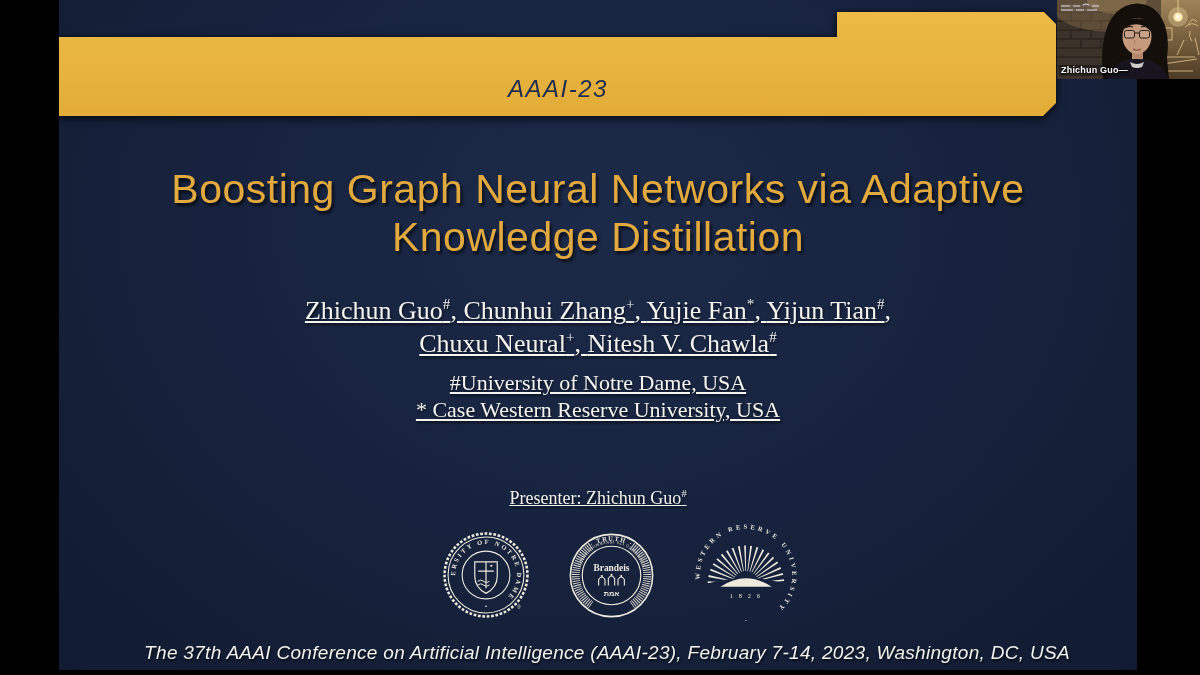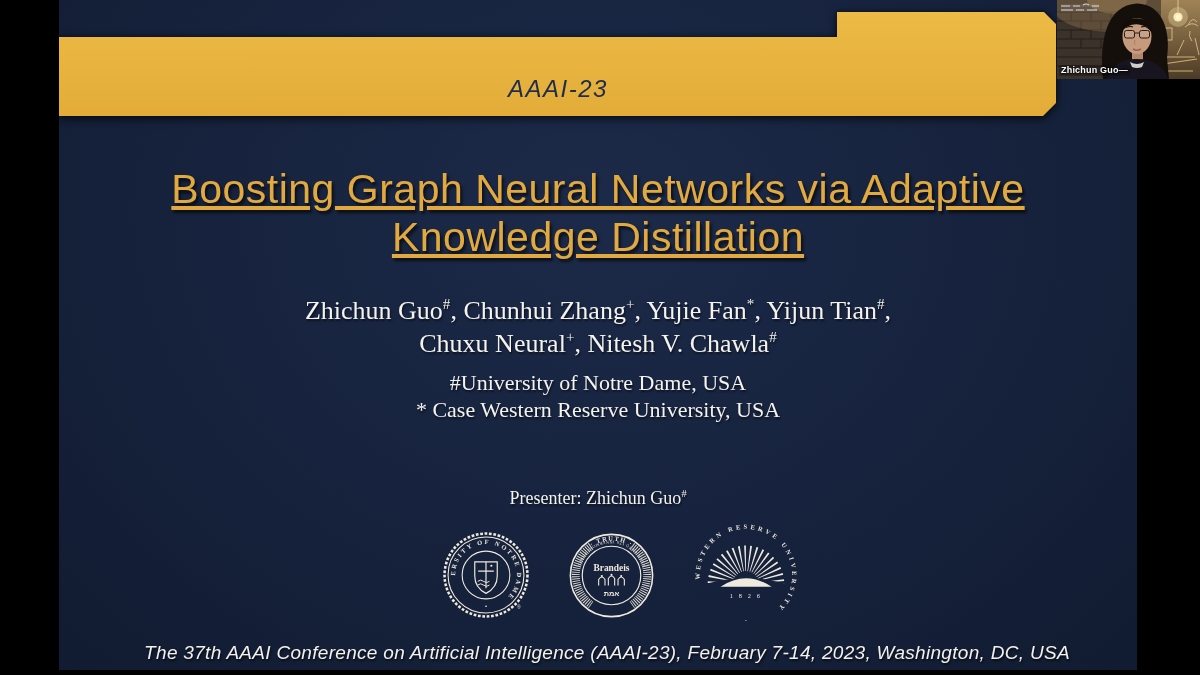--- a/index.html
+++ b/index.html
@@ -12,23 +12,23 @@
   .banner-wrap{position:absolute;left:0;top:12px;width:998px;height:104px;
     filter:drop-shadow(0 3px 4px rgba(0,0,0,.55)) drop-shadow(0 -1px 2px rgba(0,0,0,.35));}
   .banner{width:998px;height:104px;background:linear-gradient(180deg,#edba46 0%,#e3ac38 100%);
     clip-path:polygon(0 25px,778px 25px,778px 0,985px 0,997px 12px,997px 91px,984px 104px,0 104px);
     position:relative;}
   .banner-label{position:absolute;left:0;top:25px;width:100%;height:79px;display:flex;
     align-items:center;justify-content:center;font-style:italic;font-weight:400;
     font-size:24px;letter-spacing:1.5px;color:#1e2c4e;margin-top:12px;}
   .title{position:absolute;left:0;width:100%;top:166px;text-align:center;
     font-size:41px;line-height:1.17;color:#e2a93e;letter-spacing:.5px;
-    text-shadow:2px 3px 3px rgba(0,0,0,.65);text-decoration:underline;}
+    text-shadow:2px 3px 3px rgba(0,0,0,.65);}
   .serif-white{font-family:"Liberation Serif",serif;color:#f4f3ee;
-    text-shadow:1px 2px 2px rgba(0,0,0,.55);}
+    text-shadow:1px 2px 2px rgba(0,0,0,.55);text-decoration:underline;}
   .authors{position:absolute;left:0;width:100%;top:294px;text-align:center;
     font-size:26px;line-height:1.27;}
   .authors sup,.presenter sup{font-size:58%;}
   .affiliations{position:absolute;left:0;width:100%;top:370px;text-align:center;
     font-size:22px;line-height:1.21;}
   .presenter{position:absolute;left:0;width:100%;top:488px;text-align:center;font-size:18px;}
   .logos{position:absolute;left:0;width:100%;top:521px;height:108px;display:flex;
     align-items:center;justify-content:center;gap:38px;transform:translateX(22px);}
   .footer{position:absolute;left:9px;width:100%;bottom:6px;text-align:center;
     font-family:Liberation Sans, sans-serif;font-style:italic;font-size:19px;color:#f2f1ec;

